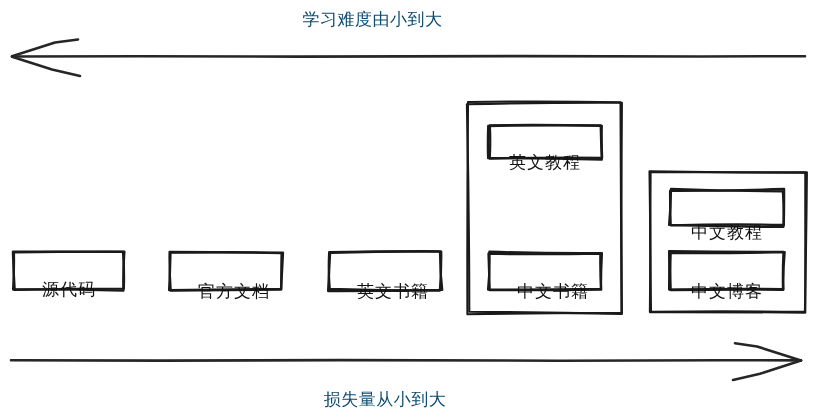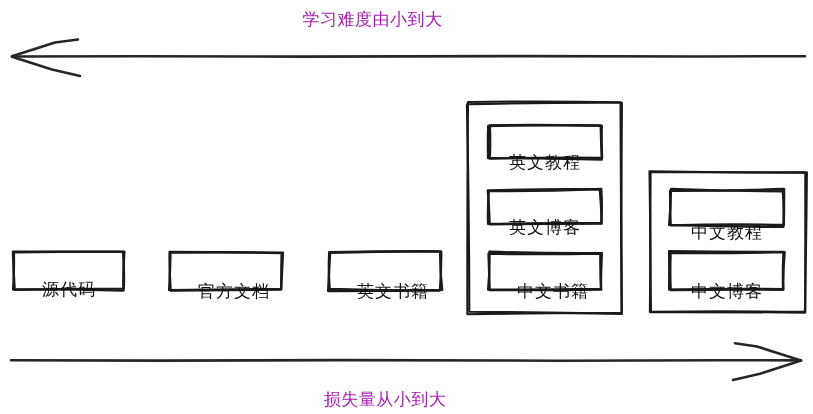--- a/index.html
+++ b/index.html
@@ -11,21 +11,21 @@
     position: relative;
     width: 813px;
     height: 414px;
     background: #ffffff;
     overflow: hidden;
     font-family: "DejaVu Sans", "Liberation Sans", sans-serif;
   }
   .axis-label {
     position: absolute;
     font-size: 17px;
-    color: #a21caf;
+    color: #0c4a6e;
     white-space: nowrap;
     letter-spacing: 0.5px;
   }
   #label-top {
     left: 0;
     top: 8px;
     width: 745px;
     text-align: center;
   }
   #label-bottom {
@@ -142,27 +142,20 @@
   </div>
 
   <div class="node" id="node-3" style="left: 489px; top: 125px; width: 112px; height: 34px;">
     <svg class="node-sketch" width="120" height="42">
         <path d="M4.8,4.3 Q60.0,3.5 116.8,4.8 Q116.4,21.2 117.1,36.8 Q60.3,36.3 4.7,37.6 Q5.7,21.3 4.8,4.3 Z" fill="none" stroke="#1a1a1a" stroke-width="2.3" stroke-linecap="round" stroke-linejoin="round"></path>
         <path d="M3.2,5.0 Q60.2,3.5 115.7,4.4 Q116.1,22.4 116.8,38.7 Q60.6,36.8 3.1,37.2 Q2.6,21.7 3.2,5.0 Z" fill="none" stroke="#1a1a1a" stroke-width="2.3" stroke-linecap="round" stroke-linejoin="round"></path>
       </svg>
     <span class="node-text">英文教程</span>
   </div>
 
-  <div class="node" id="node-4" style="left: 489px; top: 190px; width: 112px; height: 34px;">
-    <svg class="node-sketch" width="120" height="42">
-        <path d="M2.8,4.5 Q59.2,2.7 114.8,3.3 Q116.3,19.9 116.7,37.7 Q60.6,37.9 4.7,38.3 Q4.2,21.4 2.8,4.5 Z" fill="none" stroke="#1a1a1a" stroke-width="2.3" stroke-linecap="round" stroke-linejoin="round"></path>
-        <path d="M3.8,5.1 Q59.4,5.3 116.3,3.0 Q117.4,19.9 116.3,37.0 Q61.0,37.1 3.1,37.9 Q2.5,21.8 3.8,5.1 Z" fill="none" stroke="#1a1a1a" stroke-width="2.3" stroke-linecap="round" stroke-linejoin="round"></path>
-      </svg>
-    <span class="node-text">英文博客</span>
-  </div>
 
   <div class="node" id="node-5" style="left: 489px; top: 253px; width: 128px; height: 36px; border-radius: 16px;">
     <svg class="node-sketch" width="120" height="44">
         <path d="M3.5,4.7 Q58.5,5.8 115.4,4.5 Q115.0,23.6 116.2,40.6 Q60.9,41.5 4.7,41.1 Q4.1,22.5 3.5,4.7 Z" fill="none" stroke="#1a1a1a" stroke-width="2.3" stroke-linecap="round" stroke-linejoin="round"></path>
         <path d="M4.4,2.7 Q61.3,4.5 116.9,4.1 Q116.0,21.0 115.9,39.9 Q58.7,40.7 3.1,40.7 Q5.0,21.6 4.4,2.7 Z" fill="none" stroke="#1a1a1a" stroke-width="2.3" stroke-linecap="round" stroke-linejoin="round"></path>
       </svg>
     <span class="node-text">中文书籍</span>
   </div>
 
   <div class="node" id="node-6" style="left: 670px; top: 190px; width: 114px; height: 44px;">

